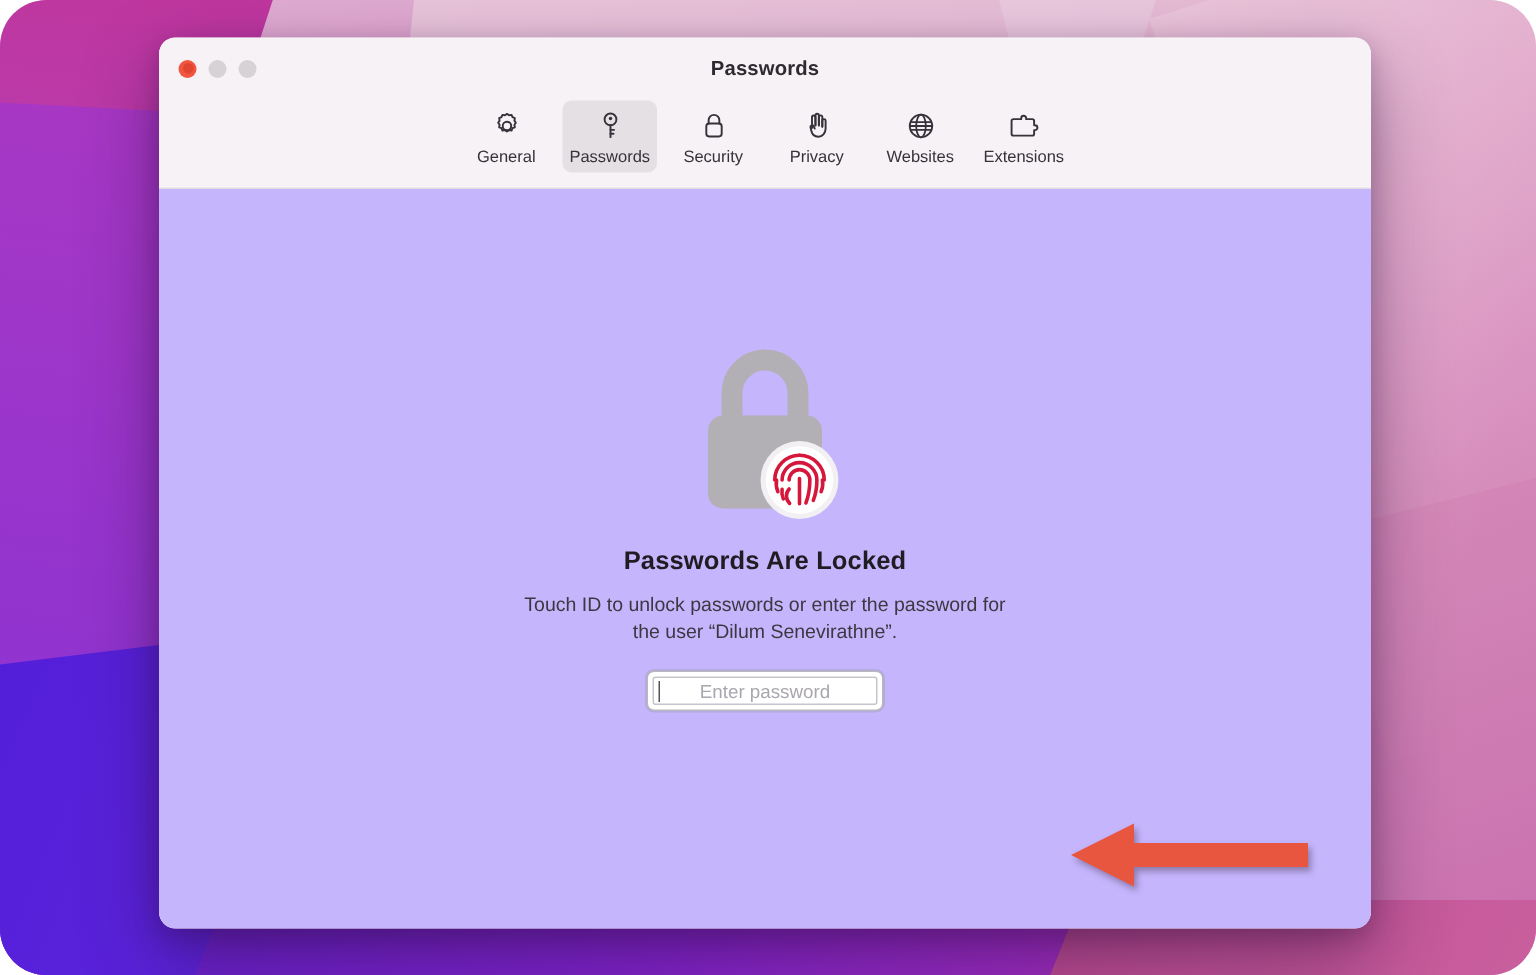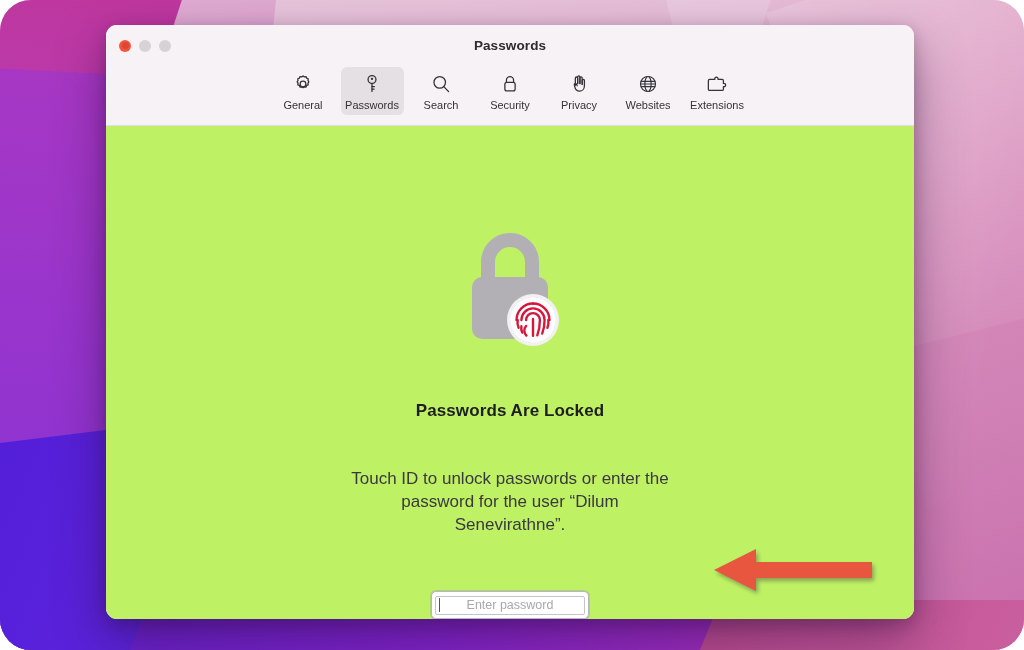--- a/index.html
+++ b/index.html
@@ -171,46 +171,45 @@
   .tb-label {
     font-size: 11px;
     color: #35323a;
     white-space: nowrap;
     line-height: 1.1;
   }
 
   
   #content {
     flex: 1 1 auto;
-    background: #bef264;
+    background: #c4b5fd;
     position: relative;
     display: flex;
     flex-direction: column;
     align-items: center;
-    justify-content: space-between;
   }
 
   #lock-graphic {
     margin-top: 105px;
     width: 104px;
     height: 116px;
     position: relative;
   }
 
   #locked-title {
     margin-top: 17px;
     font-size: 17px;
     font-weight: bold;
     color: #1f1d22;
     letter-spacing: 0.1px;
   }
 
   #locked-desc {
     margin-top: 10px;
-    font-size: 17px;
+    font-size: 13px;
     color: #3b3840;
     text-align: center;
     line-height: 1.35;
     max-width: 330px;
   }
 
   
   #password-row {
     margin-top: 18px;
     position: relative;
@@ -301,29 +300,20 @@
           <svg width="20" height="22" viewBox="0 0 20 24" fill="none" stroke="#35323a" stroke-width="1.4">
             <circle cx="10" cy="7.2" r="4.3"></circle>
             <circle cx="10" cy="6.5" r="1.25" fill="#35323a" stroke="none"></circle>
             <path d="M10 11.5v8.6" stroke-linecap="round"></path>
             <path d="M10 14.8h2.6M10 17.6h2.2" stroke-linecap="round"></path>
           </svg>
         </span>
         <span class="tb-label">Passwords</span>
       </div>
 
-      <div class="tb-item">
-        <span class="tb-icon">
-          <svg width="22" height="22" viewBox="0 0 24 24" fill="none" stroke="#35323a" stroke-width="1.4">
-            <circle cx="10.6" cy="10.2" r="6.3"></circle>
-            <path d="M15.3 15.1l5.0 5.2" stroke-linecap="round"></path>
-          </svg>
-        </span>
-        <span class="tb-label">Search</span>
-      </div>
 
       <div class="tb-item">
         <span class="tb-icon">
           <svg width="20" height="22" viewBox="0 0 20 24" fill="none" stroke="#35323a" stroke-width="1.4">
             <path d="M6.1 10.2V7.8a3.9 3.9 0 0 1 7.8 0v2.4" stroke-linecap="round"></path>
             <rect x="4.4" y="10.2" width="11.2" height="9.4" rx="2.1"></rect>
           </svg>
         </span>
         <span class="tb-label">Security</span>
       </div>

